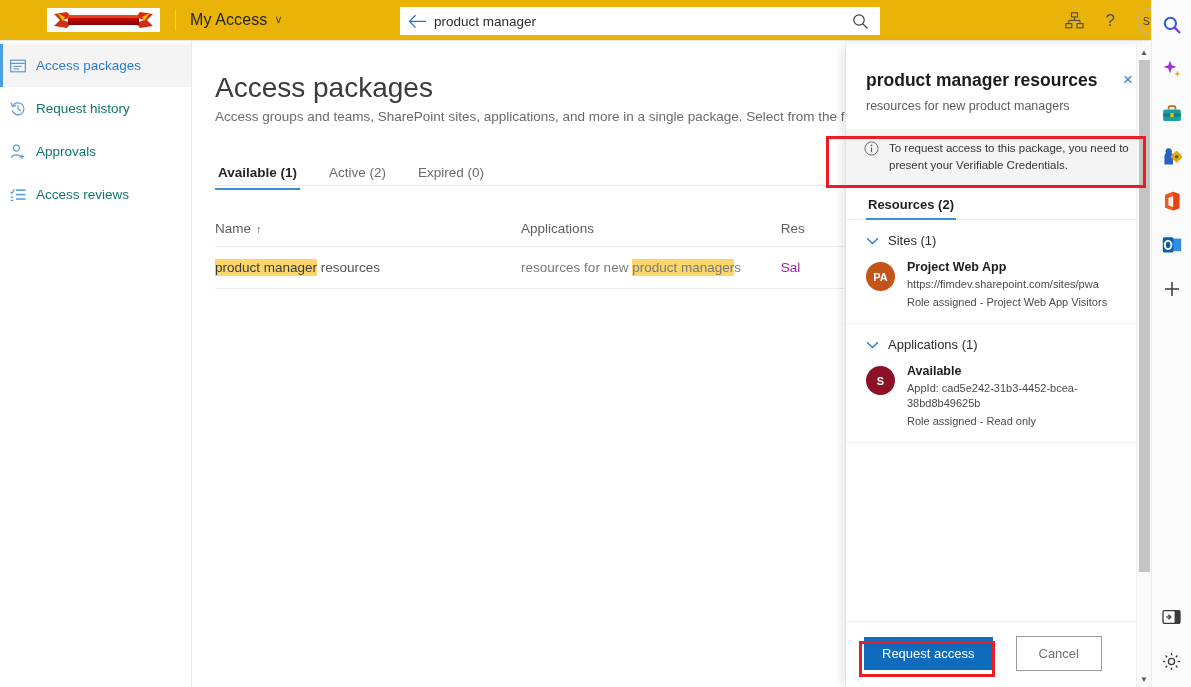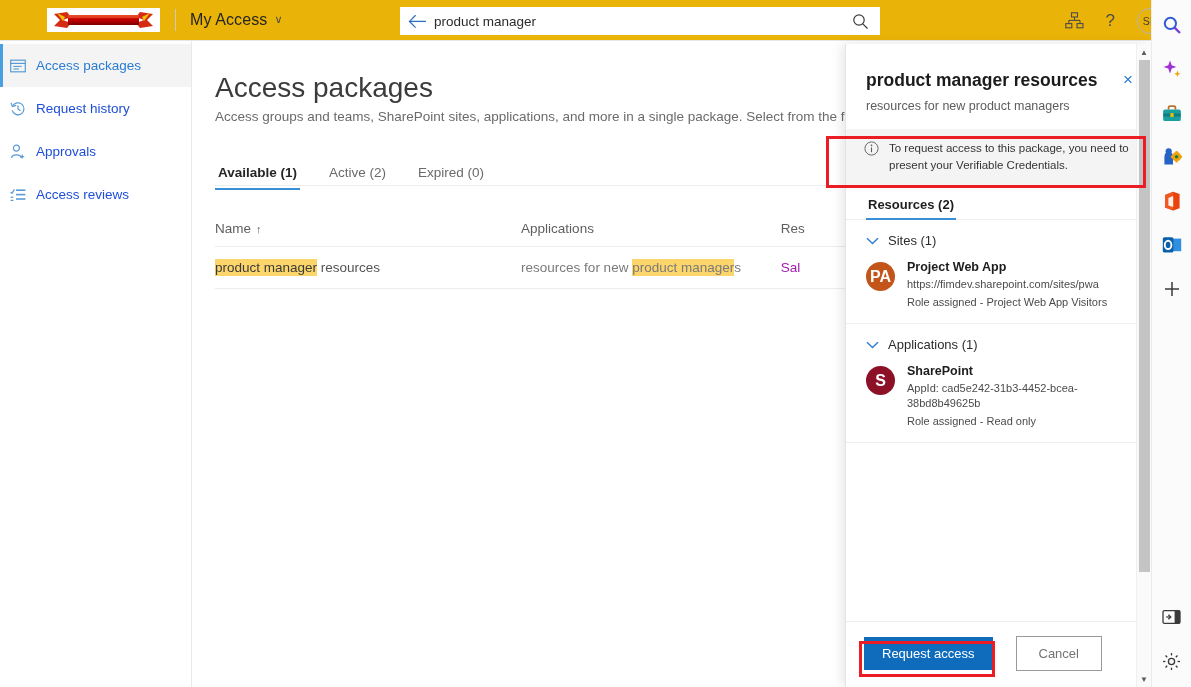--- a/index.html
+++ b/index.html
@@ -57,21 +57,21 @@
     font-size:10.5px; color:#3d3d3d; letter-spacing:.3px;
   }
 
   
   .leftnav {
     position:absolute; left:0; top:41px; width:192px; height:646px;
     background:#fff; border-right:1px solid #e9e9e9;
   }
   .nav-item {
     height:43px; display:flex; align-items:center; padding-left:10px;
-    font-size:13.5px; color:#1d4ed8; cursor:pointer; position:relative;
+    font-size:13.5px; color:#0f766e; cursor:pointer; position:relative;
   }
   .nav-item .ico { width:26px; display:flex; align-items:center; color:#5a9bd5; }
   .nav-item.active {
     background:#f4f4f4; color:#2b7cd3; font-weight:400;
   }
   .nav-item.active::before {
     content:""; position:absolute; left:0; top:0; bottom:0; width:3px; background:#4a9fe0;
   }
   .nav-item.first { margin-top:3px; }
 
@@ -167,21 +167,21 @@
   }
   .chev { color:#2b7cd3; font-size:12px; line-height:1; }
   .group-label { font-size:13px; color:#2c2c2c; }
   .res-item {
     display:flex; gap:12px; padding:9px 16px 13px 20px;
     border-bottom:1px solid #efefef;
   }
   .res-av {
     flex:0 0 29px; width:29px; height:29px; border-radius:50%;
     display:flex; align-items:center; justify-content:center;
-    color:#fff; font-size:16px; font-weight:bold; margin-top:2px;
+    color:#fff; font-size:11px; font-weight:bold; margin-top:2px;
   }
   .res-meta { min-width:0; }
   .res-name { font-size:12.5px; color:#1d1d1d; font-weight:bold; }
   .res-line { font-size:11px; color:#4b4b4b; margin-top:3px; line-height:1.35; word-break:break-word; }
   .panel-foot {
     border-top:1px solid #ececec; padding:14px 18px 16px 18px;
     display:flex; align-items:center; gap:23px; background:#fff;
   }
   .btn-primary {
     background:#0f6cbd; color:#fff; font-size:13px; border:none;
@@ -416,21 +416,21 @@
             <polyline points="1,1.2 6.5,6.5 12,1.2" fill="none" stroke="#2b7cd3" stroke-width="1.4"></polyline>
           </svg>
         </span>
         <span class="group-label">Applications (1)</span>
       </div>
       <div class="res-item">
         <span class="res-av" style="background:#8c1127;">
           <span>S</span>
         </span>
         <span class="res-meta" style="max-width:205px;">
-          <div class="res-name">SharePoint</div>
+          <div class="res-name">Available</div>
           <div class="res-line">AppId: cad5e242-31b3-4452-bcea-38bd8b49625b</div>
           <div class="res-line">Role assigned - Read only</div>
         </span>
       </div>
     </div>
 
     <div class="panel-foot">
       <button class="btn-primary">Request access</button>
       <button class="btn-secondary">Cancel</button>
     </div>

